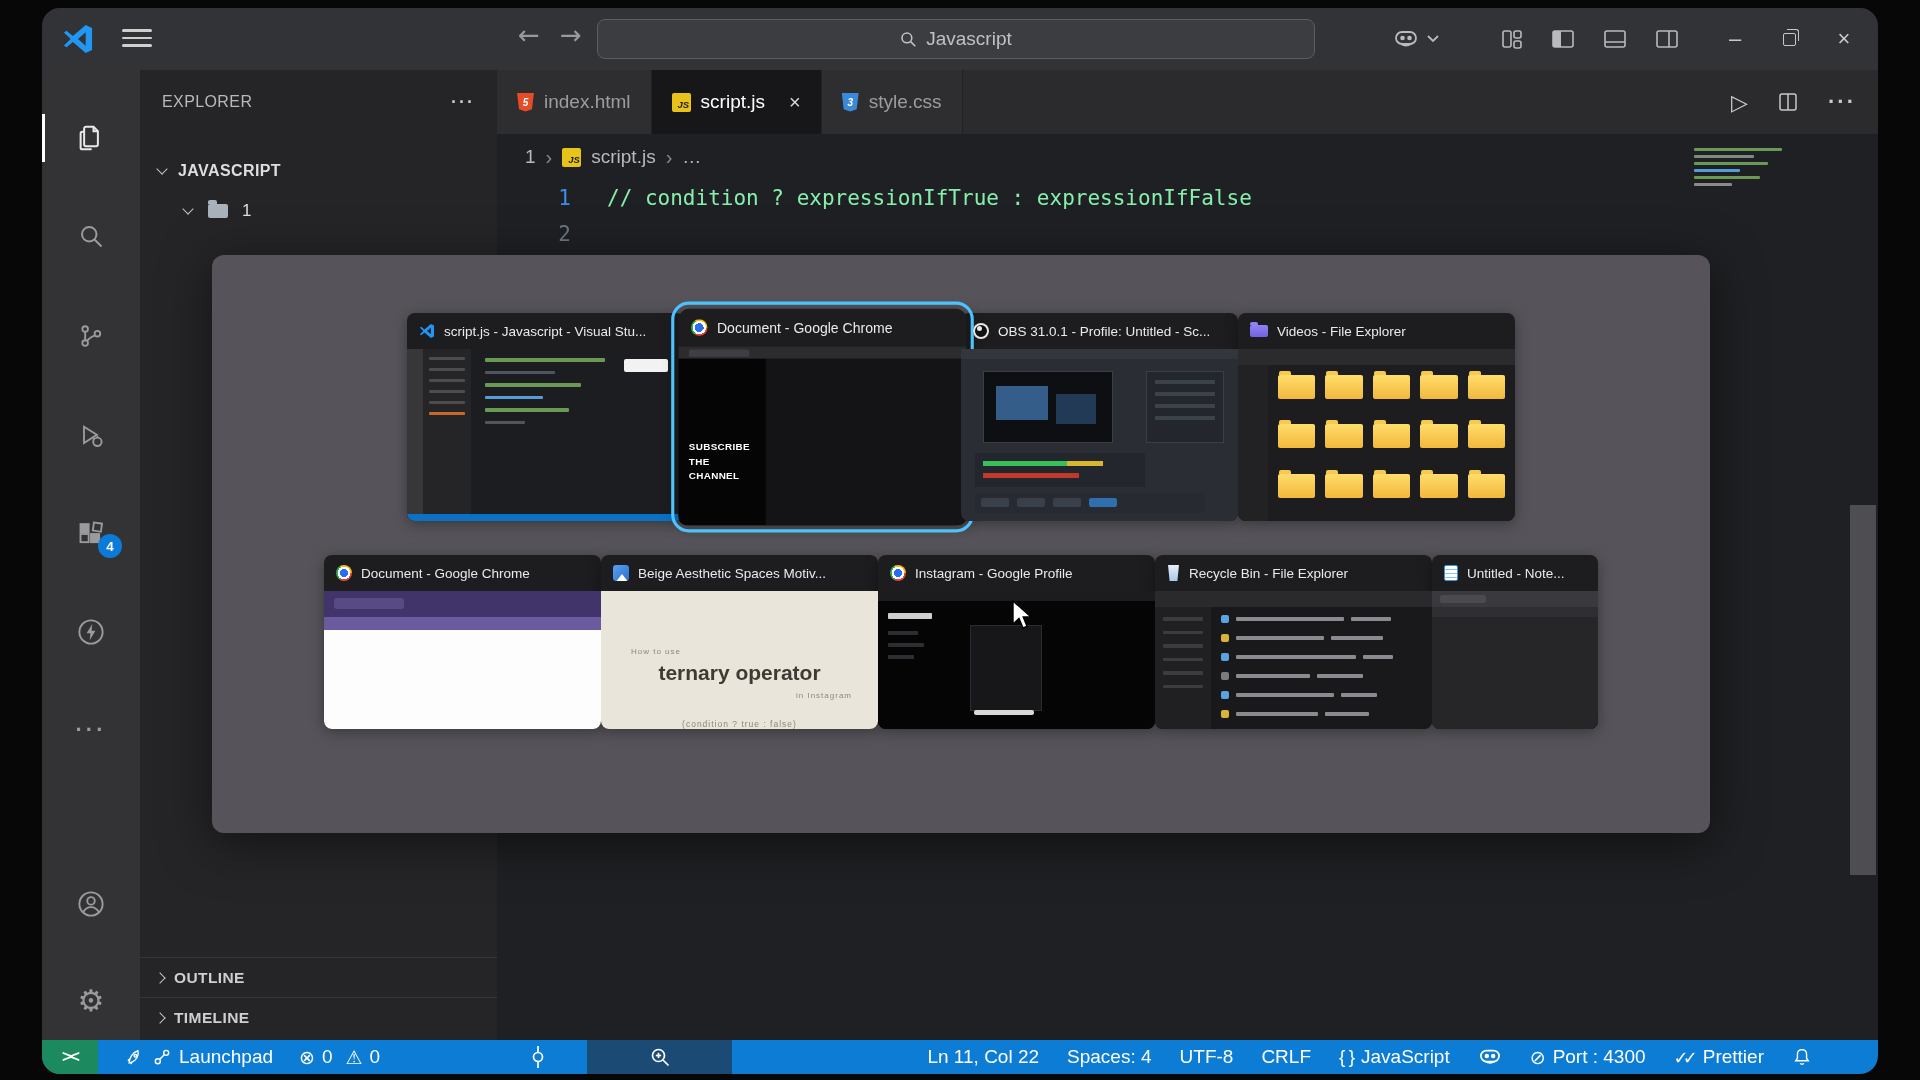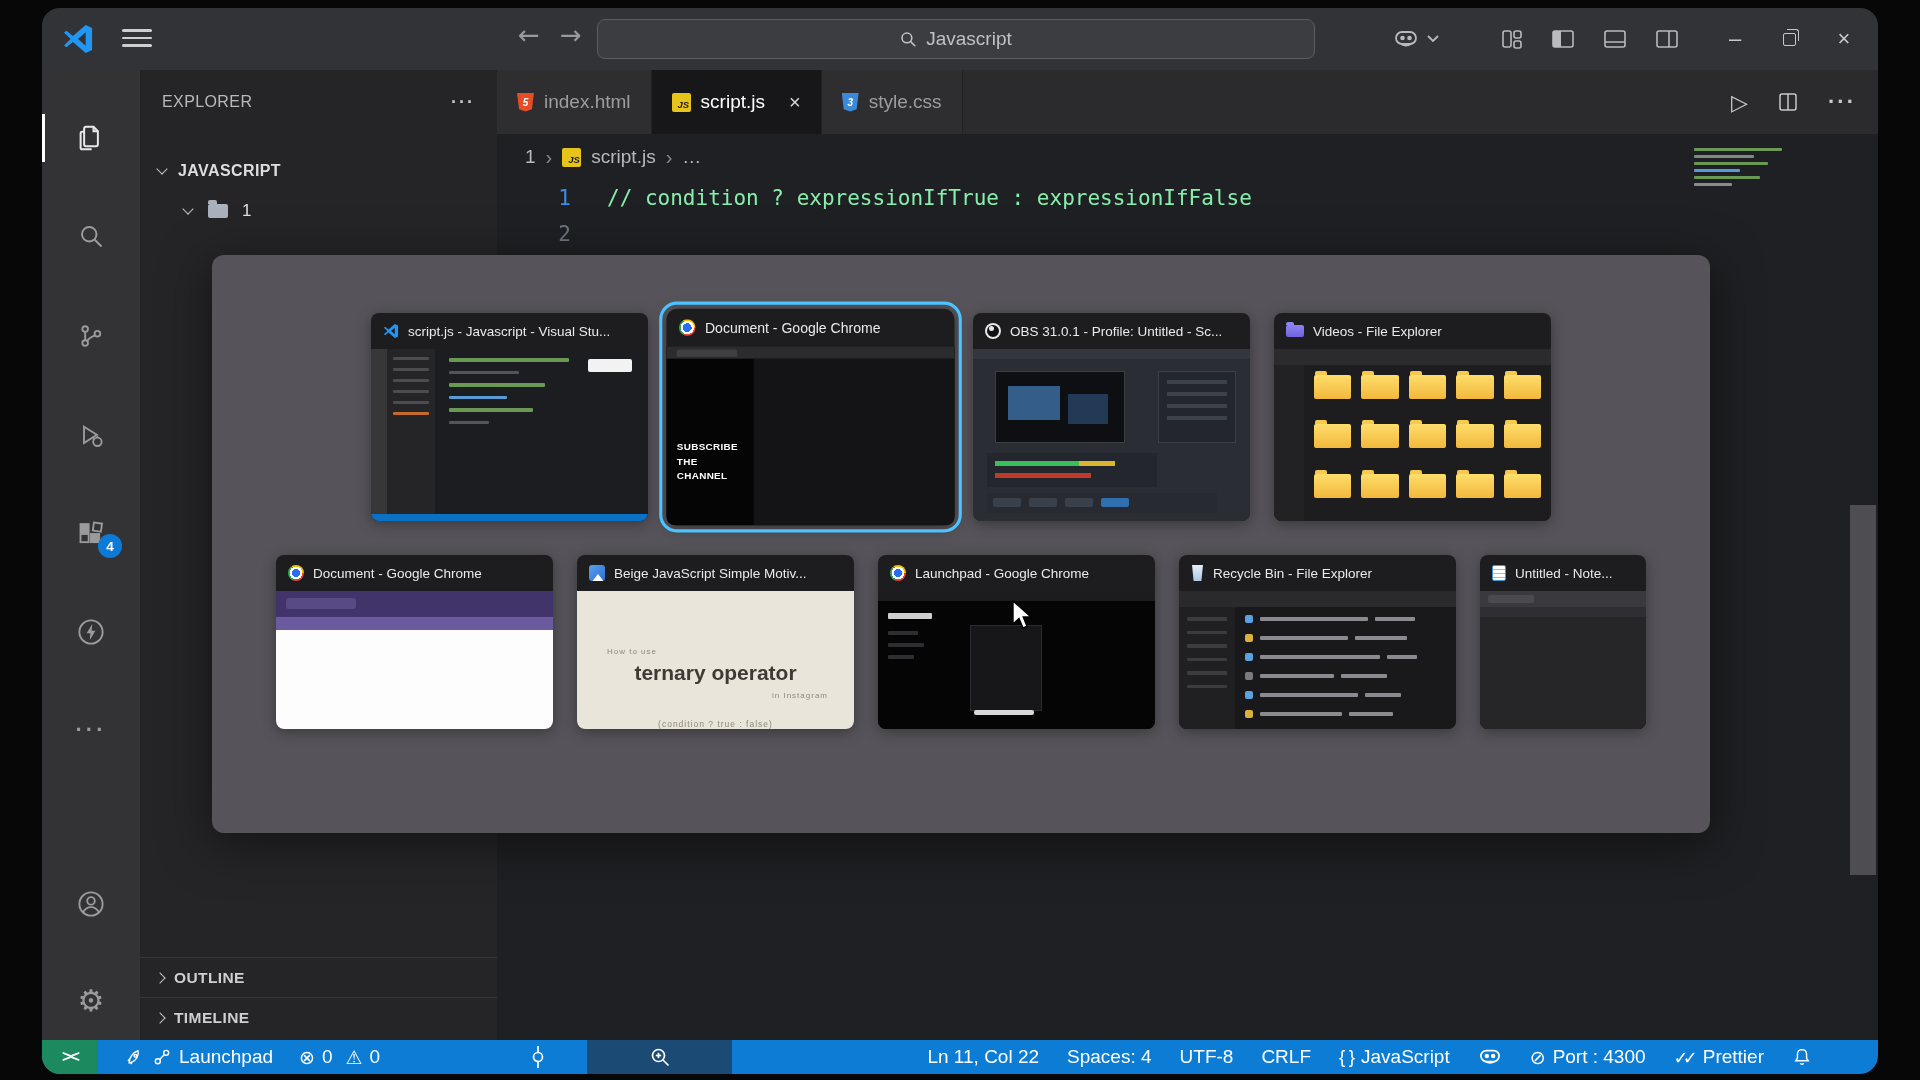--- a/index.html
+++ b/index.html
@@ -90,21 +90,21 @@
   .line-no { width:110px; text-align:right; padding-right:36px; color:#3b8eea; }
   .line-no.dim { color:#6e7681; }
   .code-comment { color:#86efac; }
   .minimap { position:absolute; right:88px; top:78px; width:96px; }
   .minimap div { height:3px; margin-bottom:4px; border-radius:1px; }
   .scrollbar { position:absolute; right:2px; top:435px; width:26px; height:370px; background:#56565a; opacity:.85; }
 
   
   .overlay { position:absolute; left:170px; top:247px; width:1498px; height:578px;
              background:rgba(88,86,92,.97); border-radius:12px; box-shadow:0 10px 50px rgba(0,0,0,.5); }
-  .ts-row { display:flex; justify-content:center; align-items:center; gap:24px; }
+  .ts-row { display:flex; justify-content:center; align-items:center; }
   .ts-row1 { margin-top:58px; } .ts-row2 { margin-top:34px; }
   .thumb { width:277px; border-radius:8px; background:#1d1d20; box-shadow:0 3px 14px rgba(0,0,0,.35); cursor:pointer; flex:0 0 auto; }
   .thumb-title { height:36px; display:flex; align-items:center; gap:9px; padding:0 12px;
                  color:#eaeaec; font-size:13.5px; white-space:nowrap; overflow:hidden; }
   .thumb-title span { overflow:hidden; text-overflow:clip; }
   .thumb-content { height:172px; border-radius:0 0 8px 8px; position:relative; overflow:hidden; background:#161618; }
   .ts-row2 .thumb-content { height:138px; }
   .thumb.selected { outline:3.5px solid #4cc2ff; outline-offset:4px; border-radius:10px; transform:scale(1.04); }
   .thumb.notepad-card { width:166px; }
 
@@ -541,36 +541,36 @@
               <i></i>
             </div>
             <div class="dw-strip"></div>
             <div class="dw-body"></div>
         </div>
       </div>
 
       <div class="thumb">
         <div class="thumb-title">
           <i class="ic16 icon-image"></i>
-          <span>Beige JavaScript Simple Motiv...</span>
+          <span>Beige Aesthetic Spaces Motiv...</span>
         </div>
         <div class="thumb-content">
           <div class="beige-body">
             <div class="beige-eyebrow">How to use</div>
             <div class="beige-heading">ternary operator</div>
             <div class="beige-sub">in Instagram</div>
             <div class="beige-code">(condition ? true : false)</div>
           </div>
         </div>
       </div>
 
       <div class="thumb">
         <div class="thumb-title">
           <i class="ic16 icon-chrome"></i>
-          <span>Launchpad - Google Chrome</span>
+          <span>Instagram - Google Profile</span>
         </div>
         <div class="thumb-content">
           <div class="ig-top"></div>
           <div class="ig-body">
             <span class="ln" style="left:10px; top:12px; width:44px; height:6px; background:#cfcfcf;"></span>
             <span class="ln" style="left:10px; top:30px; width:30px; height:4px;"></span>
             <span class="ln" style="left:10px; top:42px; width:36px; height:4px;"></span>
             <span class="ln" style="left:10px; top:54px; width:26px; height:4px;"></span>
             <div class="ig-card"></div>
             <div class="ig-foot"></div>

